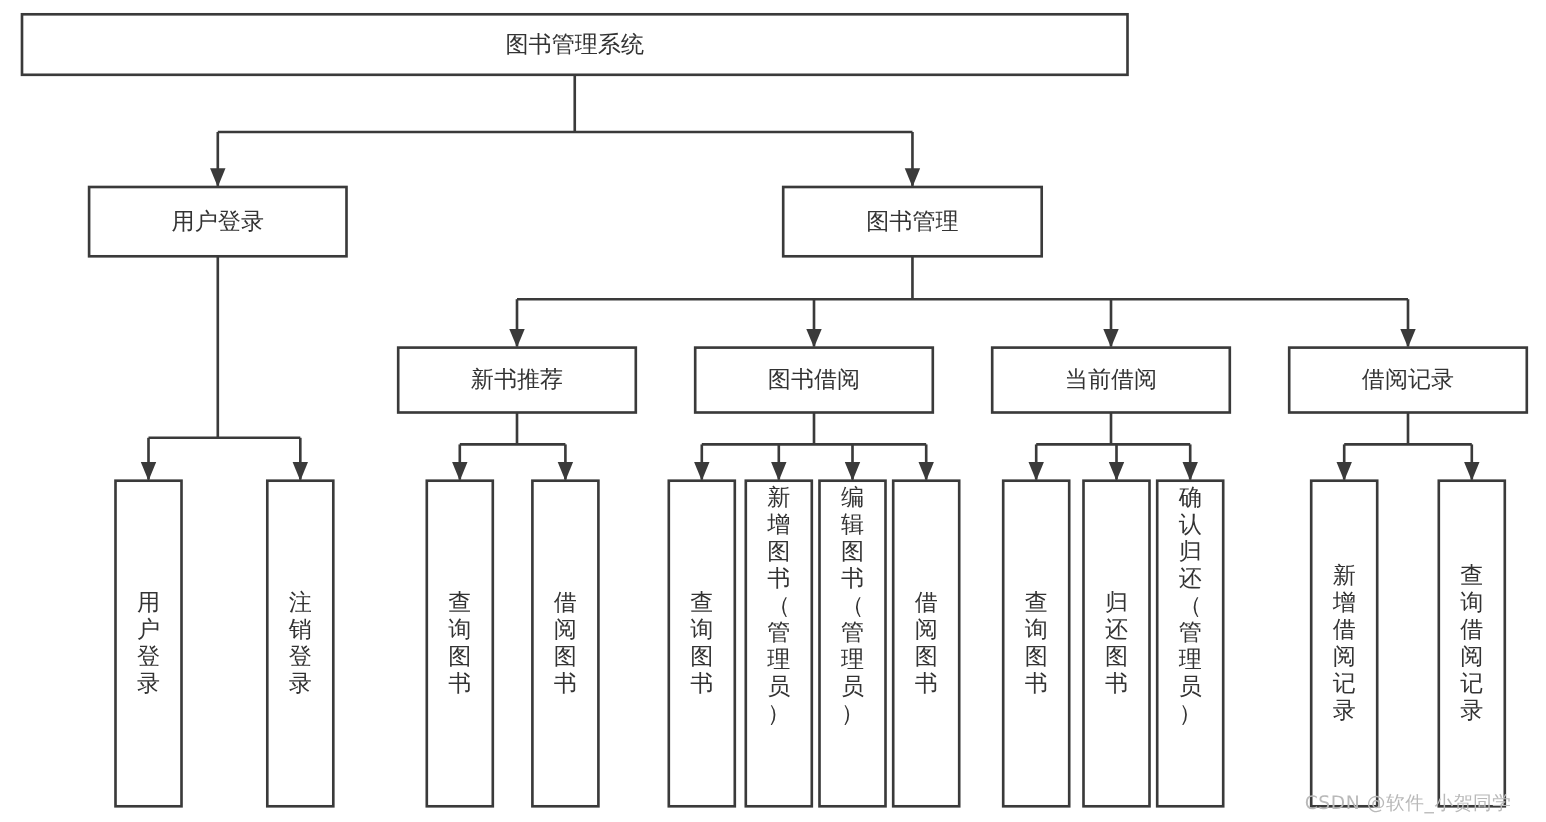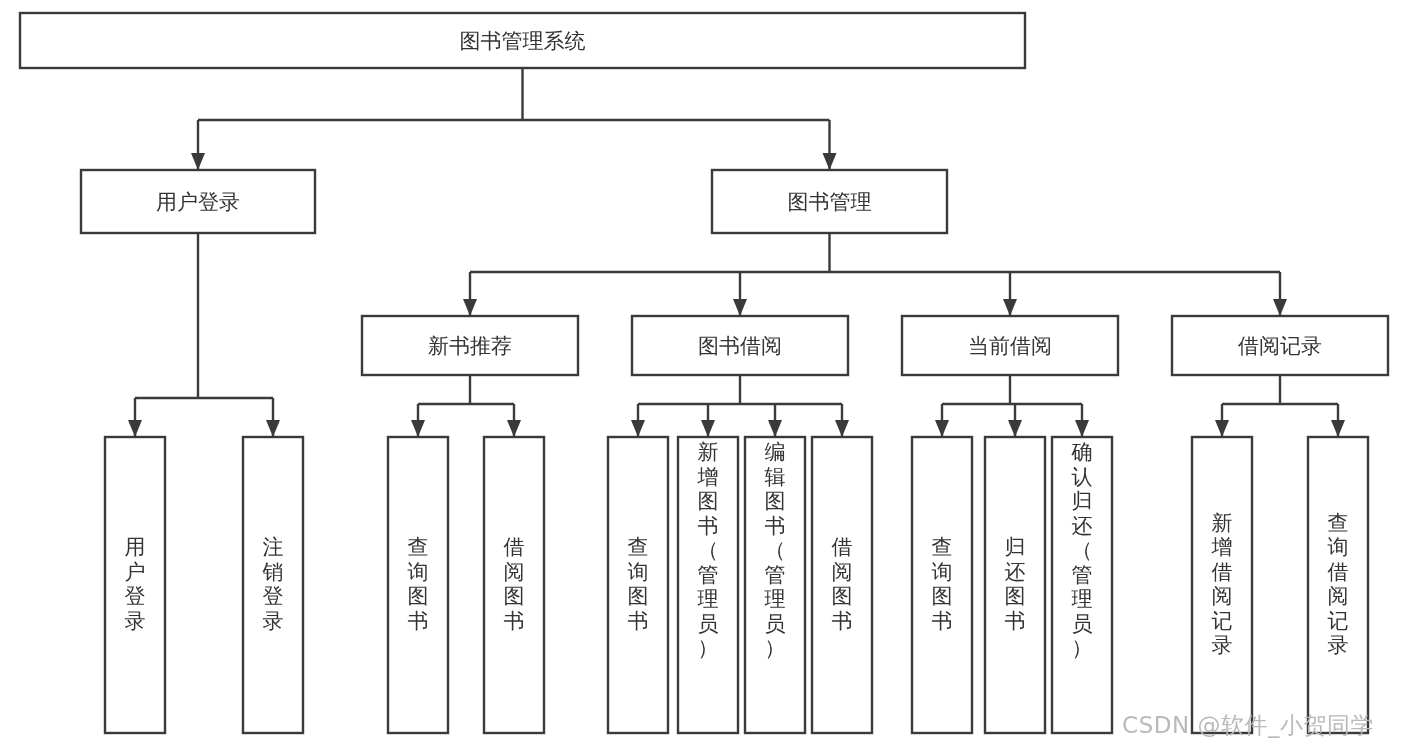--- a/index.html
+++ b/index.html
@@ -51,21 +51,21 @@
     font-family: "DejaVu Sans", "Liberation Sans", sans-serif;
     font-size: 21px;
     fill: #333333;
     text-anchor: middle;
   }
   .watermark {
     position: absolute;
     right: 10px;
     bottom: 6px;
     font-family: "DejaVu Sans", "Liberation Sans", sans-serif;
-    font-size: 23px;
+    font-size: 17px;
     color: #b9b9b9;
     white-space: nowrap;
     letter-spacing: 0.5px;
     margin-top: 40px;
   }
 </style>
 </head>
 <body>
 
 <div id="diagram-root">

